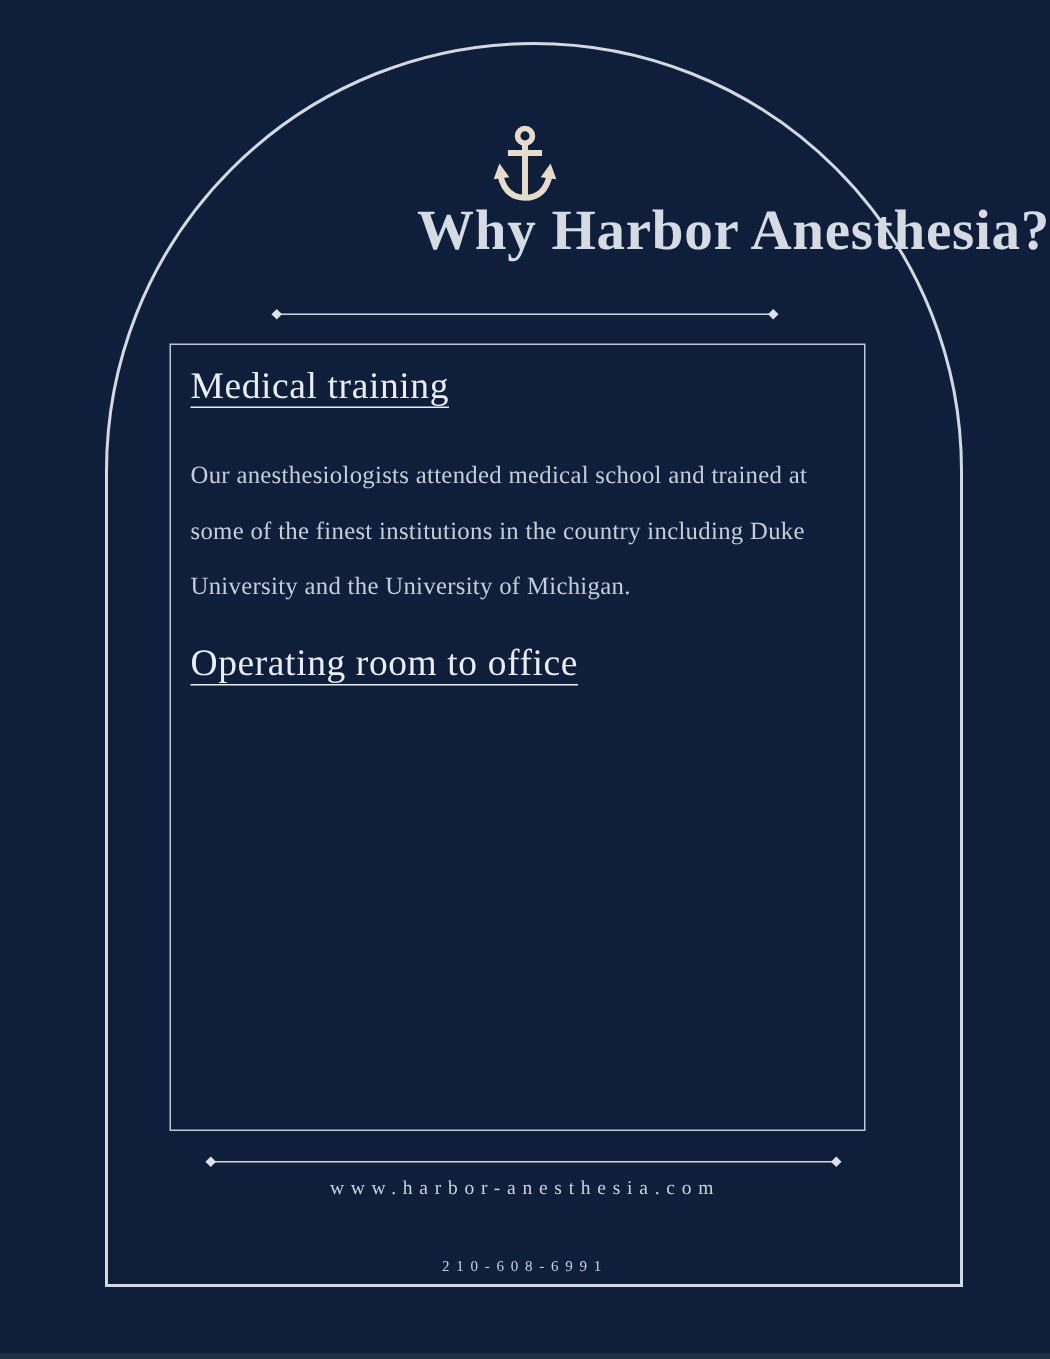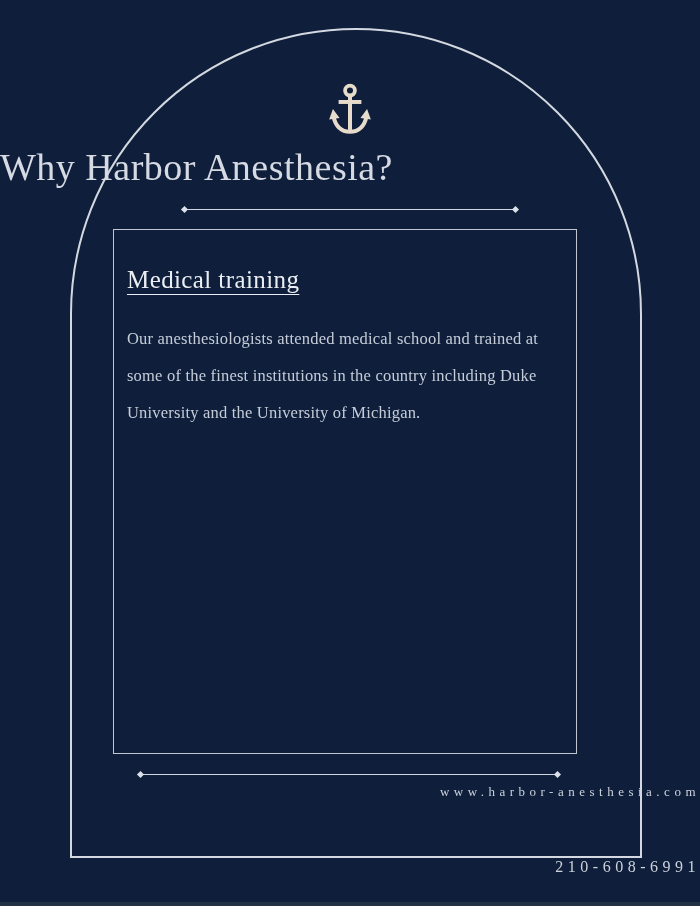--- a/index.html
+++ b/index.html
@@ -17,50 +17,50 @@
   }
   .canvas{position:absolute;inset:0}
   .arch{
     position:absolute;left:70px;top:28px;width:572px;height:830px;
     border:2px solid rgba(228,232,240,.92);
     border-radius:286px 286px 0 0;
   }
   .anchor-wrap{position:absolute;left:329px;top:83px;width:42px;height:55px}
   .anchor-wrap svg{width:100%;height:100%;display:block}
   .page-title{
-    position:absolute;left:0;right:0;top:145px;margin:0;
-    text-align:left;font-weight:400;font-size:38px;letter-spacing:.5px;
+    position:absolute;left:0;right:0;top:132px;margin:0;
+    text-align:right;font-weight:700;font-size:38px;letter-spacing:.5px;
     color:var(--title-text);
   }
   .divider{position:absolute;display:flex;align-items:center}
   .divider .dot{width:5px;height:5px;background:var(--line);transform:rotate(45deg);flex:none}
   .divider .rule{flex:1;height:1px;background:var(--line);opacity:.95}
   .title-divider{left:182px;top:207px;width:336px}
   .footer-divider{left:138px;top:772px;width:422px}
   .content-box{
     position:absolute;left:113px;top:229px;width:464px;height:525px;
     border:1.5px solid rgba(224,228,236,.85);
-    padding:36px 13px 0;
+    padding:14px 13px 0;
   }
   .section h2{
     margin:0 0 26px;font-weight:400;font-size:25px;letter-spacing:.4px;
     color:var(--heading-text);
     text-decoration:underline;text-decoration-thickness:1px;text-underline-offset:6px;
   }
   .section p{
     margin:0 0 20px;font-size:16.5px;line-height:37px;letter-spacing:.2px;
     color:var(--body-text);
   }
   .footer-line{
-    position:absolute;left:0;right:0;text-align:right;
+    position:absolute;left:0;right:0;text-align:center;
     color:var(--footer-text);letter-spacing:4.5px;font-size:13px;
   }
   .footer-website{top:784px}
   .footer-email{top:811px}
-  .footer-phone{top:858px;font-size:16px}
+  .footer-phone{top:839px;font-size:10px}
   .bottom-edge{position:absolute;left:0;right:0;bottom:0;height:4px;background:var(--bottom-edge)}
 </style>
 </head>
 <body>
 
 <div class="canvas">
 
   <div class="arch"></div>
 
   <div class="anchor-wrap">
@@ -81,20 +81,21 @@
     <span class="rule"></span>
     <span class="dot"></span>
   </div>
 
   <div class="content-box">
     <div class="section">
       <h2>Medical training</h2>
       <p>Our anesthesiologists attended medical school and trained at some of the finest institutions in the country including Duke University and the University of Michigan.</p>
     </div>
     <div class="section">
+      <h2>Operating room to office</h2>
     </div>
   </div>
 
   <div class="divider footer-divider">
     <span class="dot"></span>
     <span class="rule"></span>
     <span class="dot"></span>
   </div>
 
   <div class="footer-line footer-website">www.harbor-anesthesia.com</div>

